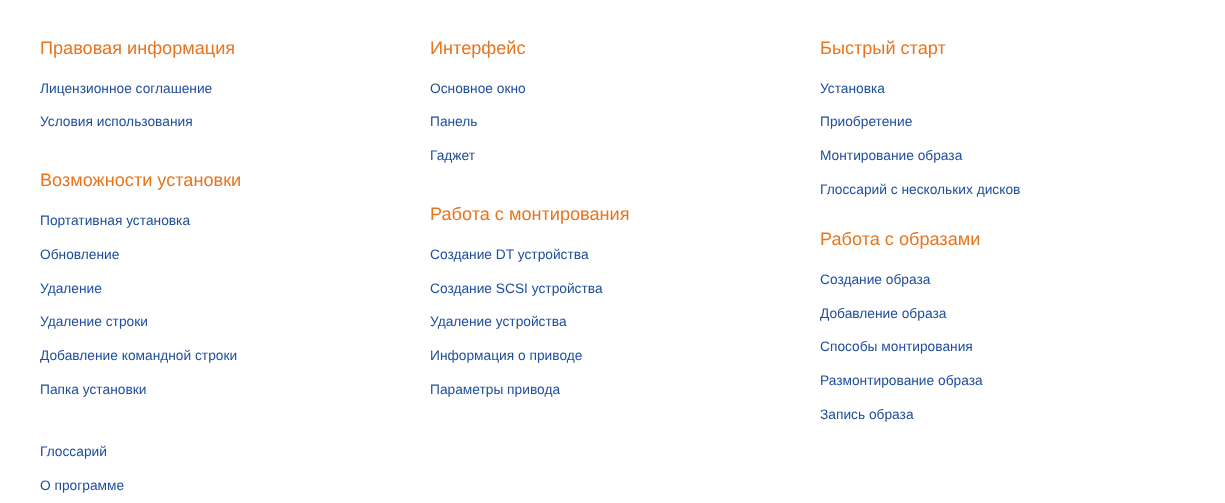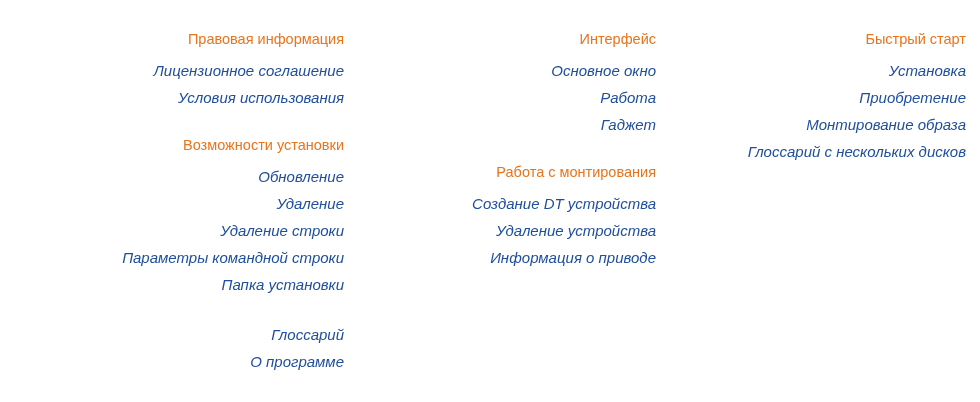--- a/index.html
+++ b/index.html
@@ -27,40 +27,38 @@
   }
   .column {
     flex: 0 0 auto;
   }
   .col-1 { width: 312px; padding-left: 32px; }
   .col-2 { width: 312px; }
   .col-3 { width: 310px; }
 
   .group {
     margin-bottom: 0;
-    text-align: right;
   }
   .group-title {
     color: #e8741c;
     font-size: 14.5px;
     font-weight: normal;
     line-height: 18px;
     margin: 0 0 16px 0;
     white-space: nowrap;
   }
   .link {
     display: block;
     color: #1f4e9c;
-    font-size: 15px;
+    font-size: 11px;
     line-height: 14px;
     text-decoration: none;
     margin: 0 0 13px 0;
     white-space: nowrap;
     cursor: pointer;
-    font-style: italic;
   }
   .spacer-sm { height: 11px; }
   .spacer-md { height: 18px; }
   .spacer-lg { height: 23px; }
 </style>
 </head>
 <body>
 
 <div class="page">
   <div class="columns">
@@ -70,66 +68,77 @@
       <div class="group">
         <div class="group-title">Правовая информация</div>
         <a class="link">Лицензионное соглашение</a>
         <a class="link">Условия использования</a>
       </div>
 
       <div class="spacer-md"></div>
 
       <div class="group">
         <div class="group-title">Возможности установки</div>
+        <a class="link">Портативная установка</a>
         <a class="link">Обновление</a>
         <a class="link">Удаление</a>
         <a class="link">Удаление строки</a>
-        <a class="link">Параметры командной строки</a>
+        <a class="link">Добавление командной строки</a>
         <a class="link">Папка установки</a>
       </div>
 
       <div class="spacer-lg"></div>
 
       <div class="group">
         <a class="link">Глоссарий</a>
         <a class="link">О программе</a>
 
       </div>
 
     </div>
 
     <div class="column col-2">
 
       <div class="group">
         <div class="group-title">Интерфейс</div>
         <a class="link">Основное окно</a>
-        <a class="link">Работа</a>
+        <a class="link">Панель</a>
         <a class="link">Гаджет</a>
       </div>
 
       <div class="spacer-md"></div>
 
       <div class="group">
         <div class="group-title">Работа с монтирования</div>
         <a class="link">Создание DT устройства</a>
+        <a class="link">Создание SCSI устройства</a>
         <a class="link">Удаление устройства</a>
         <a class="link">Информация о приводе</a>
+        <a class="link">Параметры привода</a>
       </div>
 
     </div>
 
     <div class="column col-3">
 
       <div class="group">
         <div class="group-title">Быстрый старт</div>
         <a class="link">Установка</a>
         <a class="link">Приобретение</a>
         <a class="link">Монтирование образа</a>
         <a class="link">Глоссарий с нескольких дисков</a>
       </div>
 
       <div class="spacer-sm"></div>
 
+      <div class="group">
+        <div class="group-title">Работа с образами</div>
+        <a class="link">Создание образа</a>
+        <a class="link">Добавление образа</a>
+        <a class="link">Способы монтирования</a>
+        <a class="link">Размонтирование образа</a>
+        <a class="link">Запись образа</a>
+      </div>
 
     </div>
 
   </div>
 </div>
 
 </body></html>

